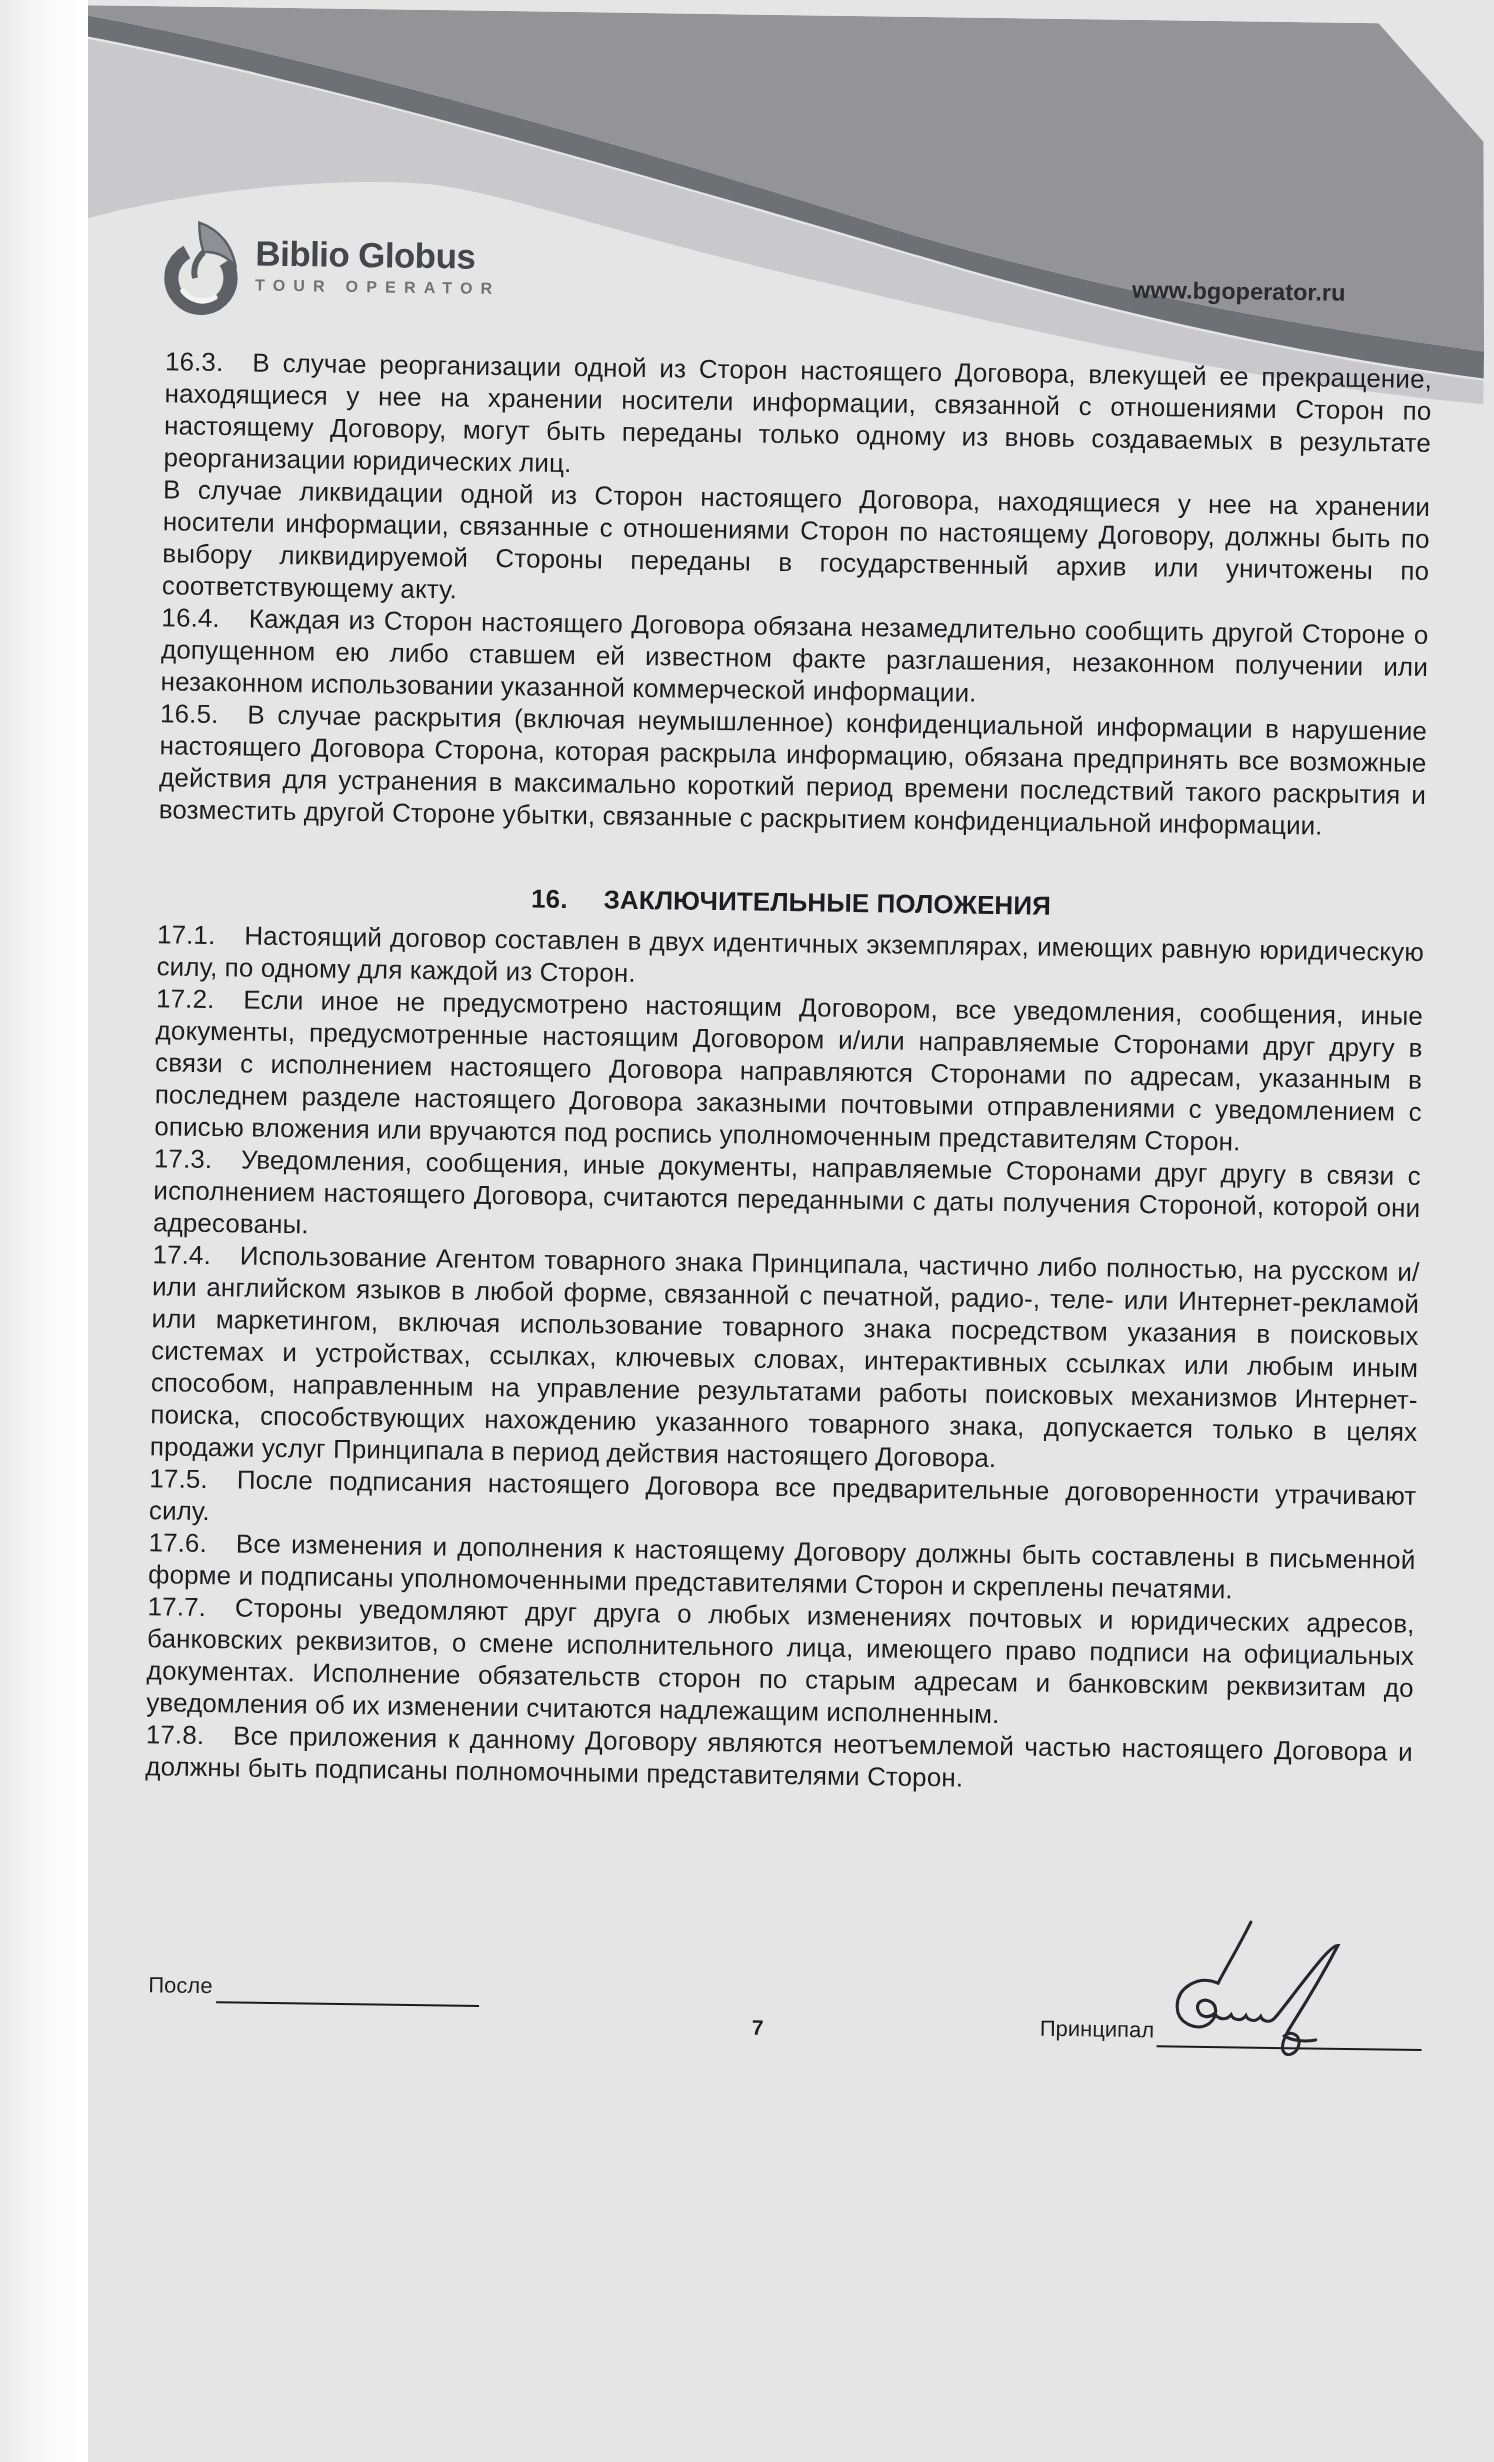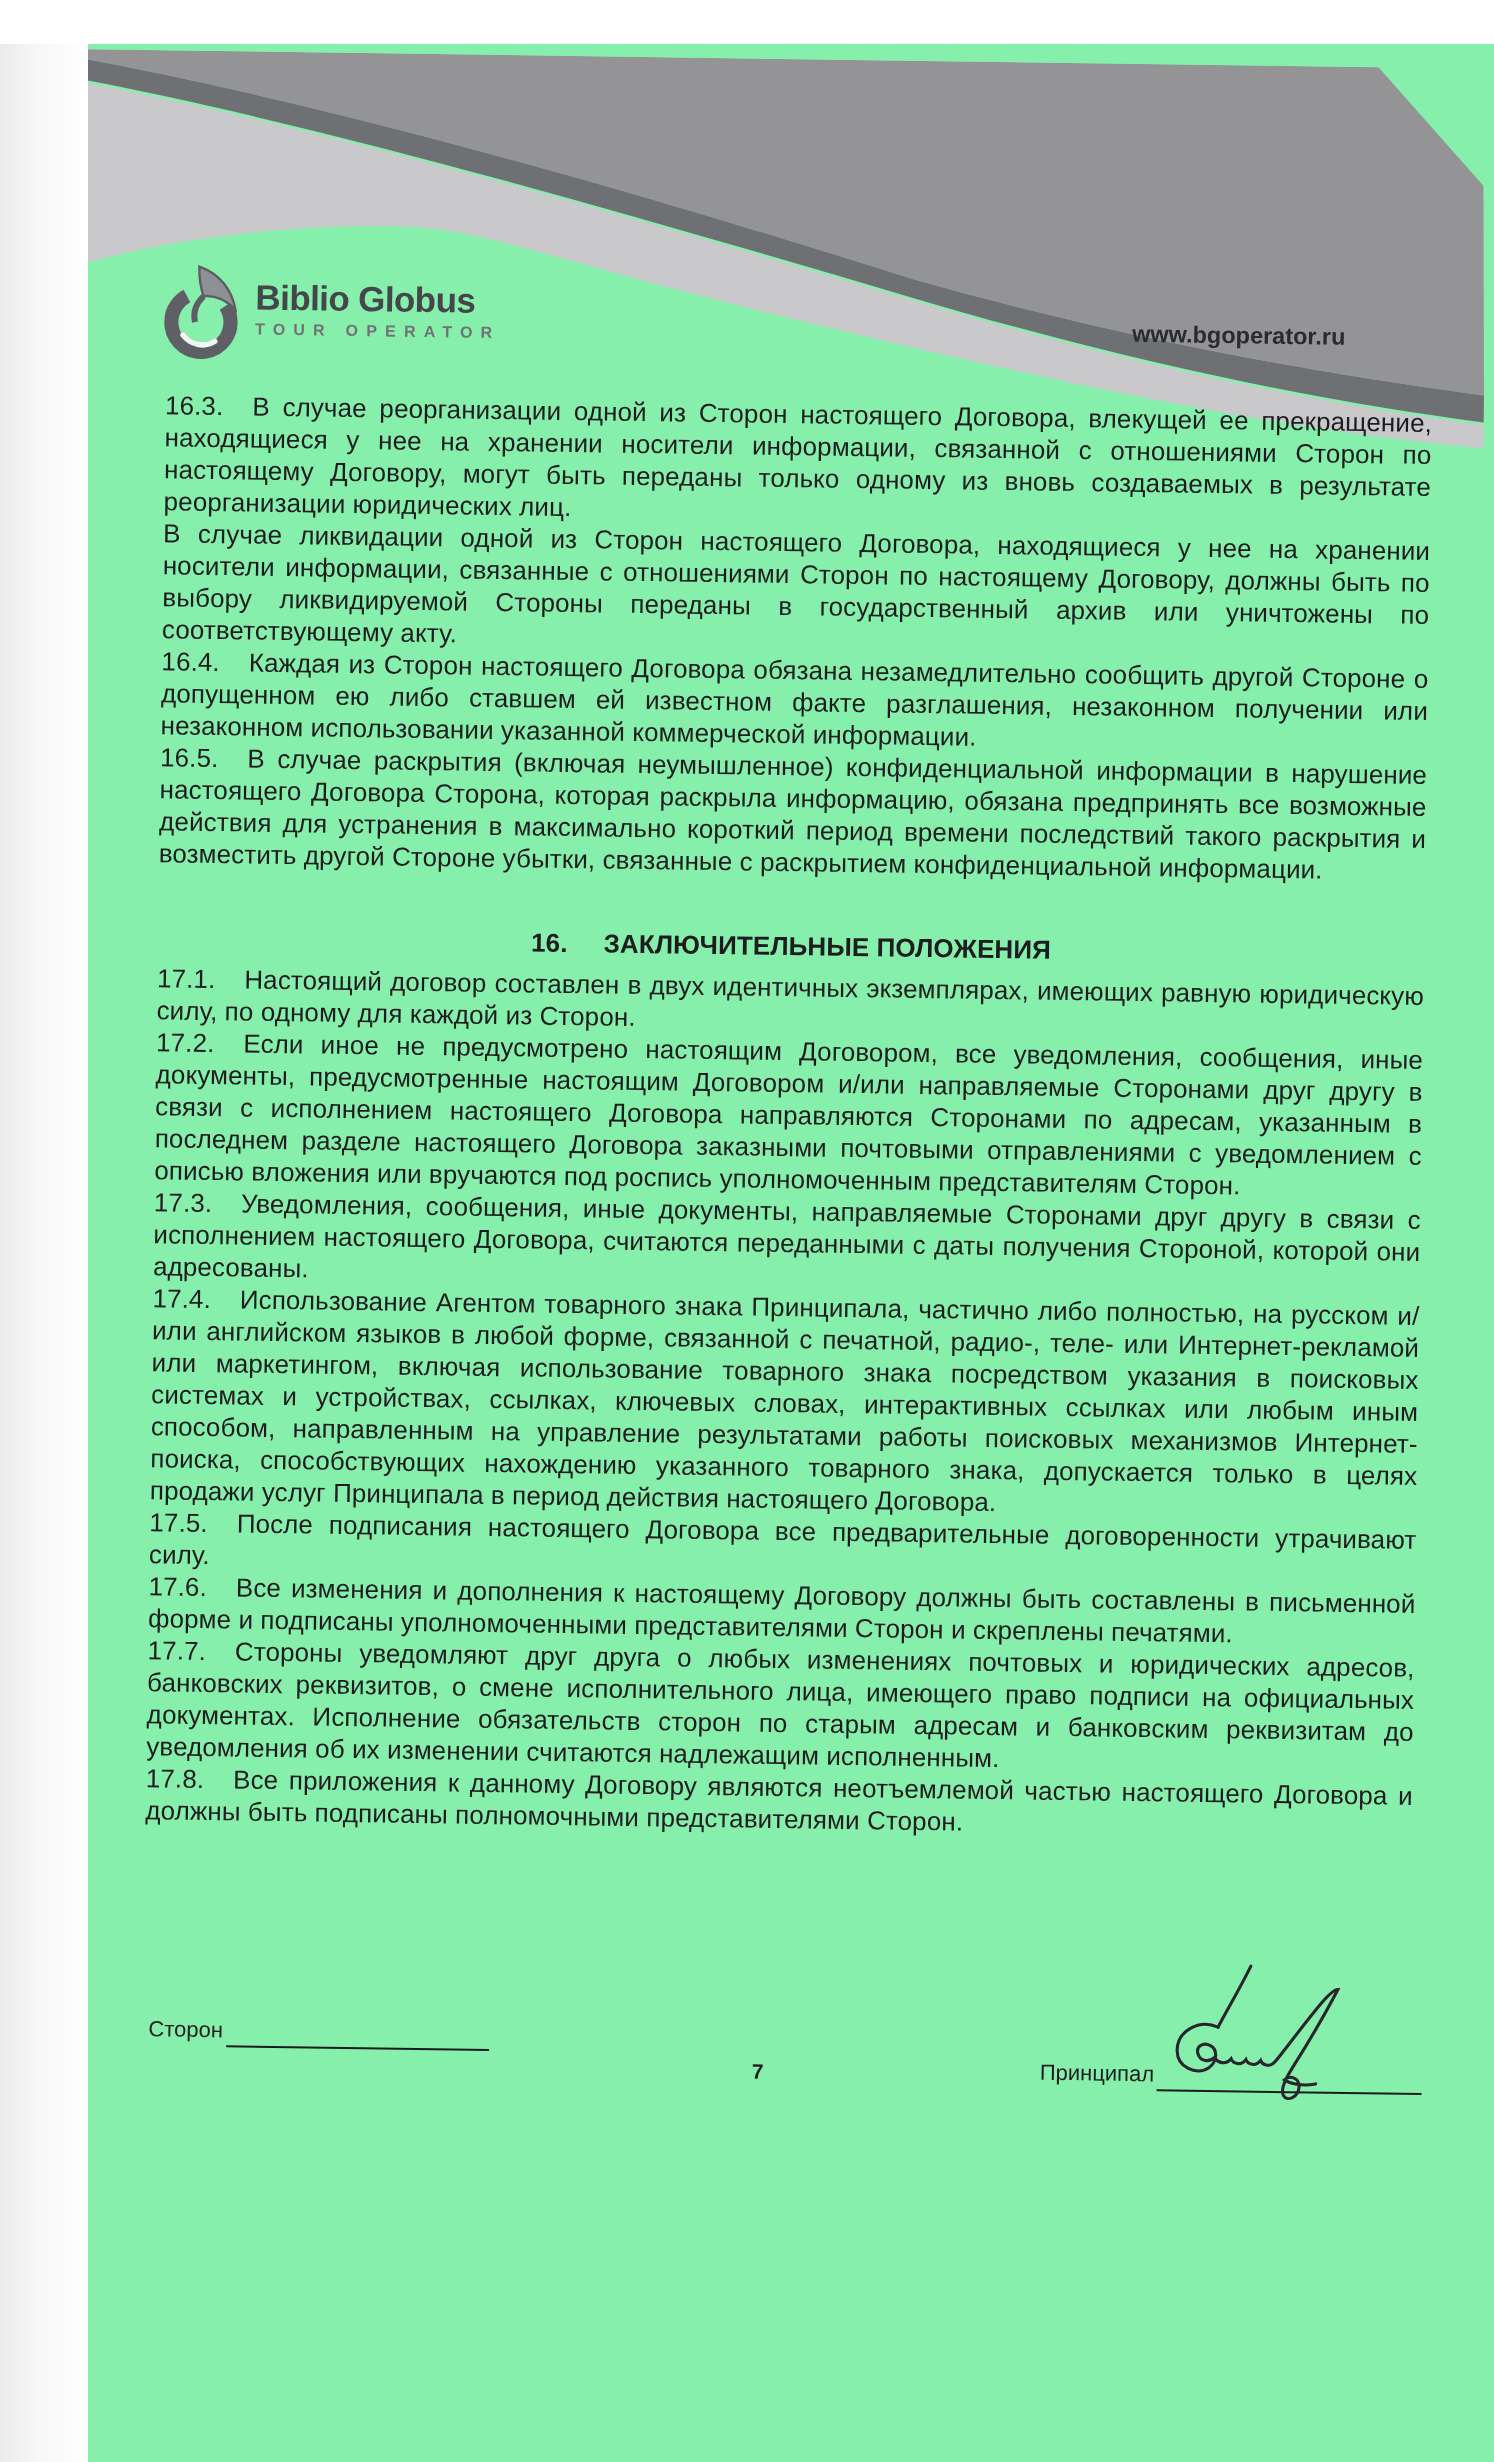--- a/index.html
+++ b/index.html
@@ -2,21 +2,21 @@
 <html style="font-size:9.4px"><head>
 <meta charset="utf-8">
 <style>
   html,body{margin:0;padding:0;}
   body{
     width:1495px;height:2462px;position:relative;overflow:hidden;
     background:#ffffff;
     font-family:"Liberation Sans", sans-serif;
     color:#1d1d20;
   }
-  .page{position:absolute;inset:0;background:#86efac;margin-top:44px;}
+  .page{position:absolute;inset:0;background:#e5e5e5;}
   
   .scan-edge{
     position:absolute;left:0;top:0;width:88px;height:100%;
     background:linear-gradient(90deg,#ebebec 0%,#f6f6f7 40%,#ffffff 95%);
   }
   
   .sheet{
     position:absolute;left:0;top:3.5px;width:1495px;height:2459px;
     transform:rotate(0.8deg);transform-origin:0 0;
   }
@@ -103,21 +103,21 @@
       <p class="clause"><span class="num">17.3.</span><span class="txt">Уведомления, сообщения, иные документы, направляемые Сторонами друг другу в связи с исполнением настоящего Договора, считаются переданными с даты получения Стороной, которой они адресованы.</span></p>
       <p class="clause"><span class="num">17.4.</span><span class="txt">Использование Агентом товарного знака Принципала, частично либо полностью, на русском и/или английском языков в любой форме, связанной с печатной, радио-, теле- или Интернет-рекламой или маркетингом, включая использование товарного знака посредством указания в поисковых системах и устройствах, ссылках, ключевых словах, интерактивных ссылках или любым иным способом, направленным на управление результатами работы поисковых механизмов Интернет-поиска, способствующих нахождению указанного товарного знака, допускается только в целях продажи услуг Принципала в период действия настоящего Договора.</span></p>
       <p class="clause"><span class="num">17.5.</span><span class="txt">После подписания настоящего Договора все предварительные договоренности утрачивают силу.</span></p>
       <p class="clause"><span class="num">17.6.</span><span class="txt">Все изменения и дополнения к настоящему Договору должны быть составлены в письменной форме и подписаны уполномоченными представителями Сторон и скреплены печатями.</span></p>
       <p class="clause"><span class="num">17.7.</span><span class="txt">Стороны уведомляют друг друга о любых изменениях почтовых и юридических адресов, банковских реквизитов, о смене исполнительного лица, имеющего право подписи на официальных документах. Исполнение обязательств сторон по старым адресам и банковским реквизитам до уведомления об их изменении считаются надлежащим исполненным.</span></p>
       <p class="clause"><span class="num">17.8.</span><span class="txt">Все приложения к данному Договору являются неотъемлемой частью настоящего Договора и должны быть подписаны полномочными представителями Сторон.</span></p>
     </div>
 
     <div class="footer-agent">
       <div class="agent-row">
-        <span>Сторон</span>
+        <span>После</span>
         <span class="sig-line agent-line"></span>
       </div>
     </div>
 
     <div class="page-num">7</div>
 
     <div class="footer-principal">
       <div class="principal-row">
         <span>Принципал</span>
         <span class="sig-line principal-line"></span>

